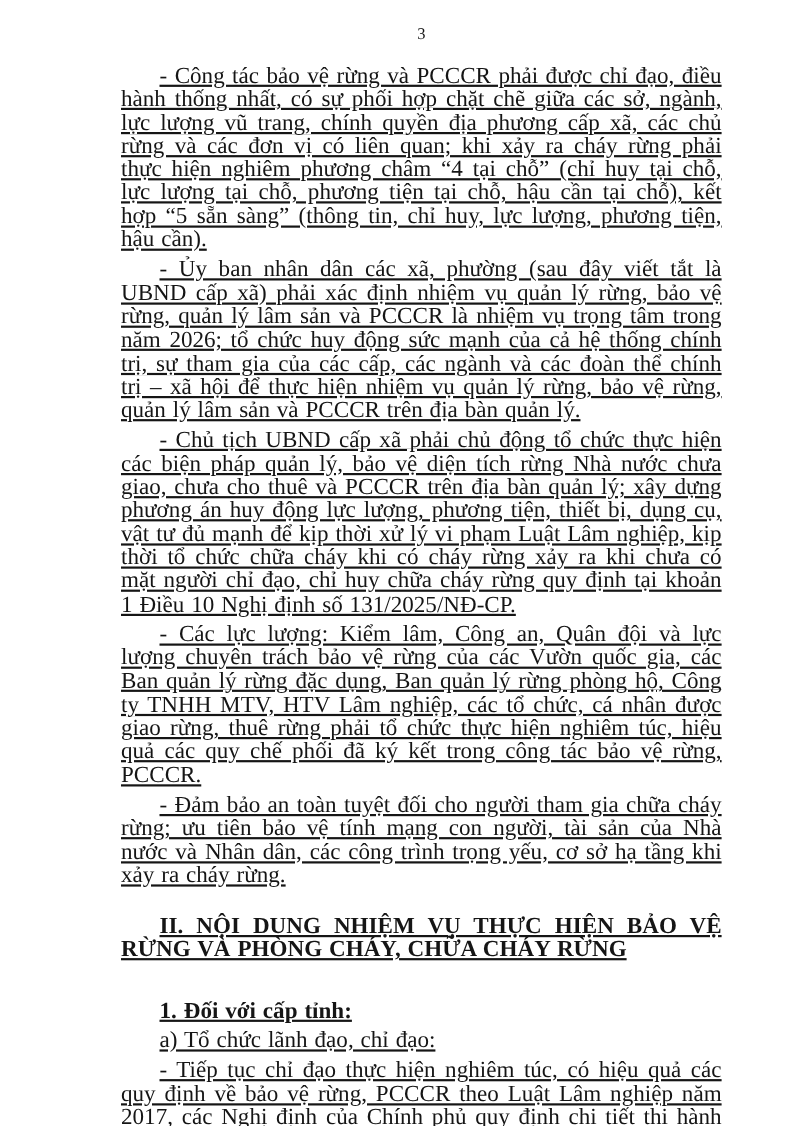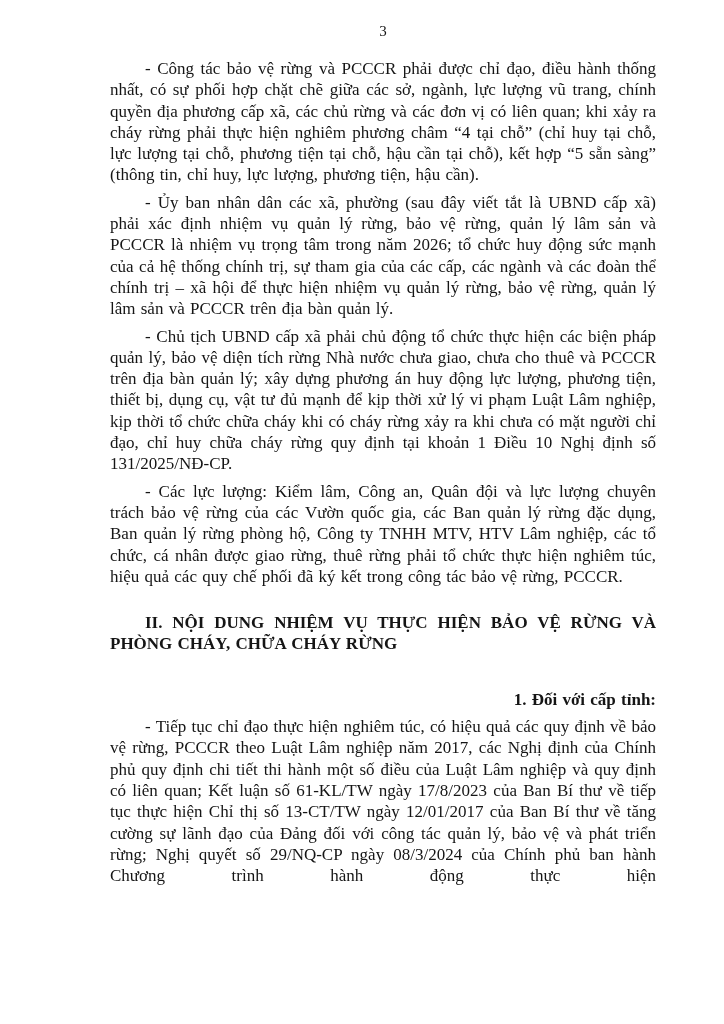--- a/index.html
+++ b/index.html
@@ -19,33 +19,34 @@
     color: #151515;
   }
   .page-number {
     text-align: center;
     font-size: 15px;
     line-height: 18px;
     margin-bottom: 18px;
   }
   .block {
     margin: 0 0 6px 0;
-    font-size: 17px;
+    font-size: 21px;
     line-height: 21.3px;
     text-align: justify;
     text-indent: 35px;
     word-spacing: 1px;
+    text-decoration: underline;
   }
   .heading {
     font-weight: bold;
     margin-top: 25px;
   }
   .sub {
     font-weight: bold;
-    text-align: right;
+    text-align: left;
     margin-top: 34px;
   }
   .point {
     text-align: left;
   }
   .cutoff {
     text-align-last: justify;
   }
 </style>
 </head>
@@ -56,20 +57,22 @@
 
   <p class="block">- Công tác bảo vệ rừng và PCCCR phải được chỉ đạo, điều hành thống nhất, có sự phối hợp chặt chẽ giữa các sở, ngành, lực lượng vũ trang, chính quyền địa phương cấp xã, các chủ rừng và các đơn vị có liên quan; khi xảy ra cháy rừng phải thực hiện nghiêm phương châm “4 tại chỗ” (chỉ huy tại chỗ, lực lượng tại chỗ, phương tiện tại chỗ, hậu cần tại chỗ), kết hợp “5 sẵn sàng” (thông tin, chỉ huy, lực lượng, phương tiện, hậu cần).</p>
 
   <p class="block">- Ủy ban nhân dân các xã, phường (sau đây viết tắt là UBND cấp xã) phải xác định nhiệm vụ quản lý rừng, bảo vệ rừng, quản lý lâm sản và PCCCR là nhiệm vụ trọng tâm trong năm 2026; tổ chức huy động sức mạnh của cả hệ thống chính trị, sự tham gia của các cấp, các ngành và các đoàn thể chính trị – xã hội để thực hiện nhiệm vụ quản lý rừng, bảo vệ rừng, quản lý lâm sản và PCCCR trên địa bàn quản lý.</p>
 
   <p class="block">- Chủ tịch UBND cấp xã phải chủ động tổ chức thực hiện các biện pháp quản lý, bảo vệ diện tích rừng Nhà nước chưa giao, chưa cho thuê và PCCCR trên địa bàn quản lý; xây dựng phương án huy động lực lượng, phương tiện, thiết bị, dụng cụ, vật tư đủ mạnh để kịp thời xử lý vi phạm Luật Lâm nghiệp, kịp thời tổ chức chữa cháy khi có cháy rừng xảy ra khi chưa có mặt người chỉ đạo, chỉ huy chữa cháy rừng quy định tại khoản 1 Điều 10 Nghị định số 131/2025/NĐ-CP.</p>
 
   <p class="block">- Các lực lượng: Kiểm lâm, Công an, Quân đội và lực lượng chuyên trách bảo vệ rừng của các Vườn quốc gia, các Ban quản lý rừng đặc dụng, Ban quản lý rừng phòng hộ, Công ty TNHH MTV, HTV Lâm nghiệp, các tổ chức, cá nhân được giao rừng, thuê rừng phải tổ chức thực hiện nghiêm túc, hiệu quả các quy chế phối đã ký kết trong công tác bảo vệ rừng, PCCCR.</p>
 
 
+  <p class="block">- Đảm bảo an toàn tuyệt đối cho người tham gia chữa cháy rừng; ưu tiên bảo vệ tính mạng con người, tài sản của Nhà nước và Nhân dân, các công trình trọng yếu, cơ sở hạ tầng khi xảy ra cháy rừng.</p>
 
   <p class="block heading">II. NỘI DUNG NHIỆM VỤ THỰC HIỆN BẢO VỆ RỪNG VÀ PHÒNG CHÁY, CHỮA CHÁY RỪNG</p>
 
   <p class="block sub">1. Đối với cấp tỉnh:</p>
 
+  <p class="block point">a) Tổ chức lãnh đạo, chỉ đạo:</p>
 
   <p class="block cutoff">- Tiếp tục chỉ đạo thực hiện nghiêm túc, có hiệu quả các quy định về bảo vệ rừng, PCCCR theo Luật Lâm nghiệp năm 2017, các Nghị định của Chính phủ quy định chi tiết thi hành một số điều của Luật Lâm nghiệp và quy định có liên quan; Kết luận số 61-KL/TW ngày 17/8/2023 của Ban Bí thư về tiếp tục thực hiện Chỉ thị số 13-CT/TW ngày 12/01/2017 của Ban Bí thư về tăng cường sự lãnh đạo của Đảng đối với công tác quản lý, bảo vệ và phát triển rừng; Nghị quyết số 29/NQ-CP ngày 08/3/2024 của Chính phủ ban hành Chương trình hành động thực hiện</p>
 </div>
 
 </body></html>

